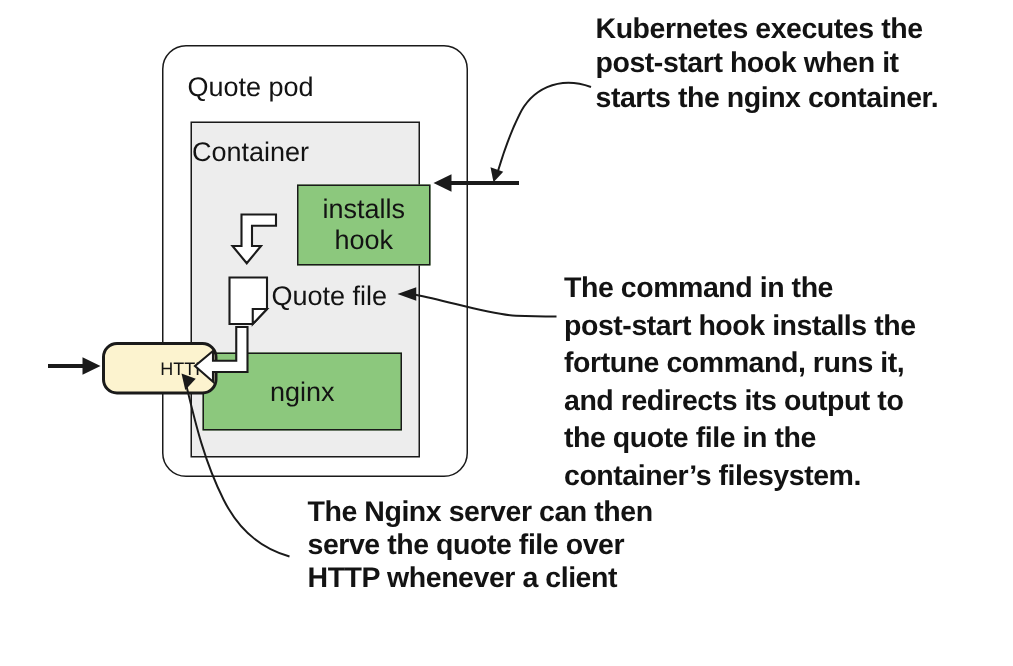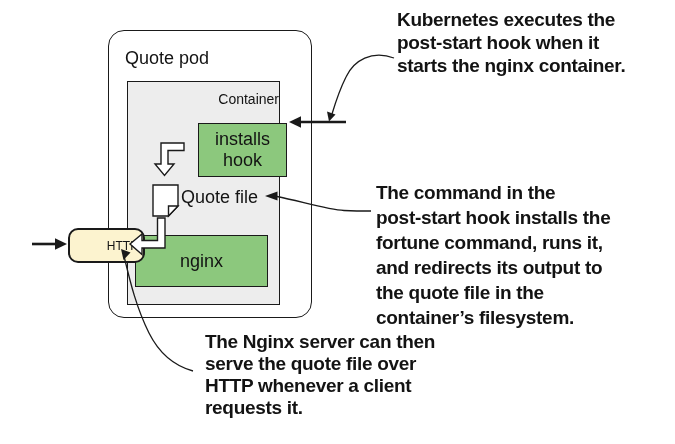--- a/index.html
+++ b/index.html
@@ -6,21 +6,21 @@
     --background:#ffffff; --box-green:#8cc87d; --container-gray:#ededed;
     --http-yellow:#fcf3cf; --outline:#1a1a1a; --text:#131313;
   }
   html,body{margin:0;padding:0;background:#fff;}
   .canvas{position:relative;width:675px;height:444px;background:var(--background);
     font-family:"Liberation Sans",sans-serif;color:var(--text);overflow:hidden;}
   .box{position:absolute;box-sizing:border-box;border:1.5px solid var(--outline);}
   .pod{left:108px;top:30px;width:204px;height:288px;border-radius:16px;background:#fff;}
   .pod-label{position:absolute;left:16px;top:17px;font-size:18px;white-space:nowrap;}
   .container-box{left:127px;top:81px;width:153px;height:224px;background:var(--container-gray);}
-  .container-label{position:absolute;left:0;top:9px;width:100%;text-align:right;font-size:14px;}
+  .container-label{position:absolute;left:0;top:9px;width:100%;text-align:left;font-size:18px;}
   .green{background:var(--box-green);display:flex;align-items:center;justify-content:center;
     font-size:18px;text-align:center;line-height:21px;}
   .poststart{left:198px;top:123px;width:89px;height:54px;}
   .nginx{left:135px;top:235px;width:133px;height:52px;}
   .http{left:68px;top:228px;width:77px;height:35px;border-radius:10px;background:var(--http-yellow);
     border-width:2.5px;display:flex;align-items:center;justify-content:center;font-size:12px;padding-left:32px;}
   .quote-file-label{position:absolute;left:181px;top:187px;font-size:18px;white-space:nowrap;}
   .arrows-layer{position:absolute;left:0;top:0;width:675px;height:444px;pointer-events:none;}
   .white-shape{fill:#ffffff;stroke:var(--outline);stroke-width:1.4;stroke-linejoin:miter;}
   .thin{fill:none;stroke:var(--outline);stroke-width:1.3;}
@@ -111,16 +111,15 @@
     <div>fortune command, runs it,</div>
     <div>and redirects its output to</div>
     <div>the quote file in the</div>
     <div>container’s filesystem.</div>
   </div>
 
   <div class="note note-bottom">
     <div>The Nginx server can then</div>
     <div>serve the quote file over</div>
     <div>HTTP whenever a client</div>
-    <div>requests it.</div>
   </div>
 
 </div>
 
 </body></html>

